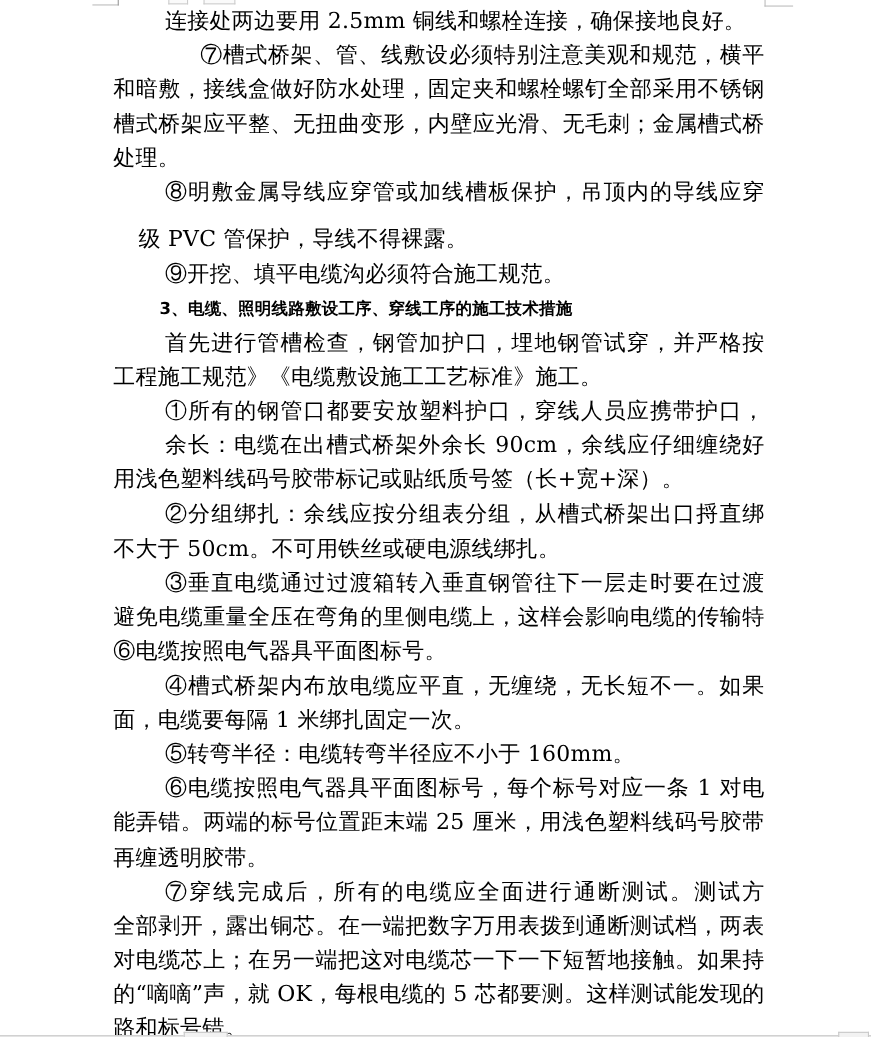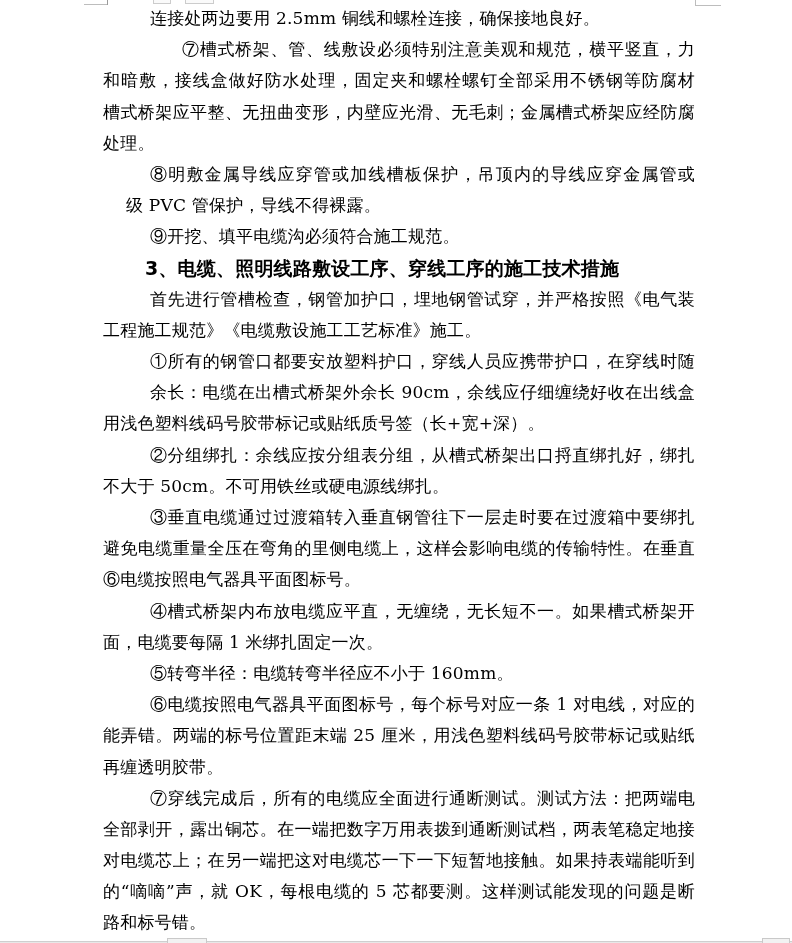--- a/index.html
+++ b/index.html
@@ -18,43 +18,43 @@
   .doc {
     position: absolute;
     left: 93px;
     top: 3px;
     width: 602px;
     color: #000000;
   }
   .line {
     height: 31.2px;
     line-height: 31.2px;
-    font-size: 17px;
+    font-size: 20px;
     white-space: nowrap;
     color: #000000;
     letter-spacing: 0.2px;
   }
   
   .line.full {
     white-space: normal;
     text-align: justify;
     text-align-last: justify;
     text-justify: inter-character;
     overflow: hidden;
     height: 31.2px;
   }
   .i0 { padding-left: 0; margin-left: 10px; }
   .i1 { padding-left: 57px; }
   .i2 { padding-left: 89px; }
-  .i3 { padding-left: 33px; }
+  .i3 { padding-left: 33px; margin-top: 12px; }
   .ih { padding-left: 52px; }
   .heading {
     font-family: "DejaVu Sans", "Liberation Sans", sans-serif;
     font-weight: bold;
-    font-size: 19px;
+    font-size: 15px;
   }
   
   .mark { position: absolute; background: #bdbdbd; }
   #crop-tl-h { left: 84px;  top: 4px; width: 24px; height: 1px; }
   #crop-tl-v { left: 107px; top: 0;   width: 1px;  height: 5px; background:#9a9a9a; }
   #crop-tr-v { left: 695px; top: 0;   width: 1px;  height: 6px; }
   #crop-tr-h { left: 695px; top: 5px; width: 26px; height: 1px; }
   
   .frag {
     position: absolute;

